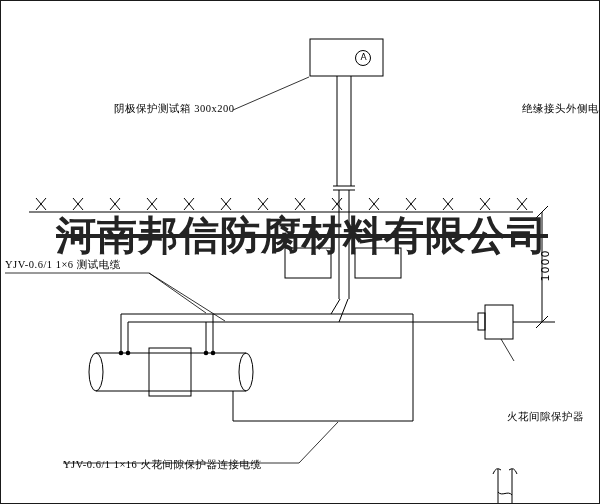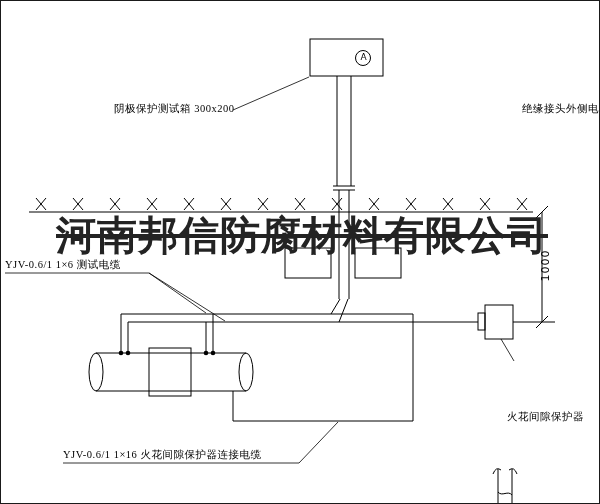--- a/index.html
+++ b/index.html
@@ -148,21 +148,21 @@
   </svg>
 
   <div class="lbl" style="left:113px; top:101px;">阴极保护测试箱 300x200</div>
 
   <div class="lbl" style="left:521px; top:101px;">绝缘接头外侧电缆</div>
 
   <div class="lbl" style="left:4px; top:257px;">YJV-0.6/1  1×6   测试电缆</div>
 
   <div class="lbl" style="left:506px; top:361px;margin-top:48px;">火花间隙保护器</div>
 
-  <div class="lbl" style="left:62px; top:447px;">YJV-0.6/1  1×16   火花间隙保护器连接电缆</div>
+  <div class="lbl" style="left:62px; top:457px;">YJV-0.6/1  1×16   火花间隙保护器连接电缆</div>
 
   <div class="meter-lbl">A</div>
 
   <div class="dim-lbl">1000</div>
 
   <div class="watermark">河南邦信防腐材料有限公司</div>
 
 </div>
 
 </body></html>

